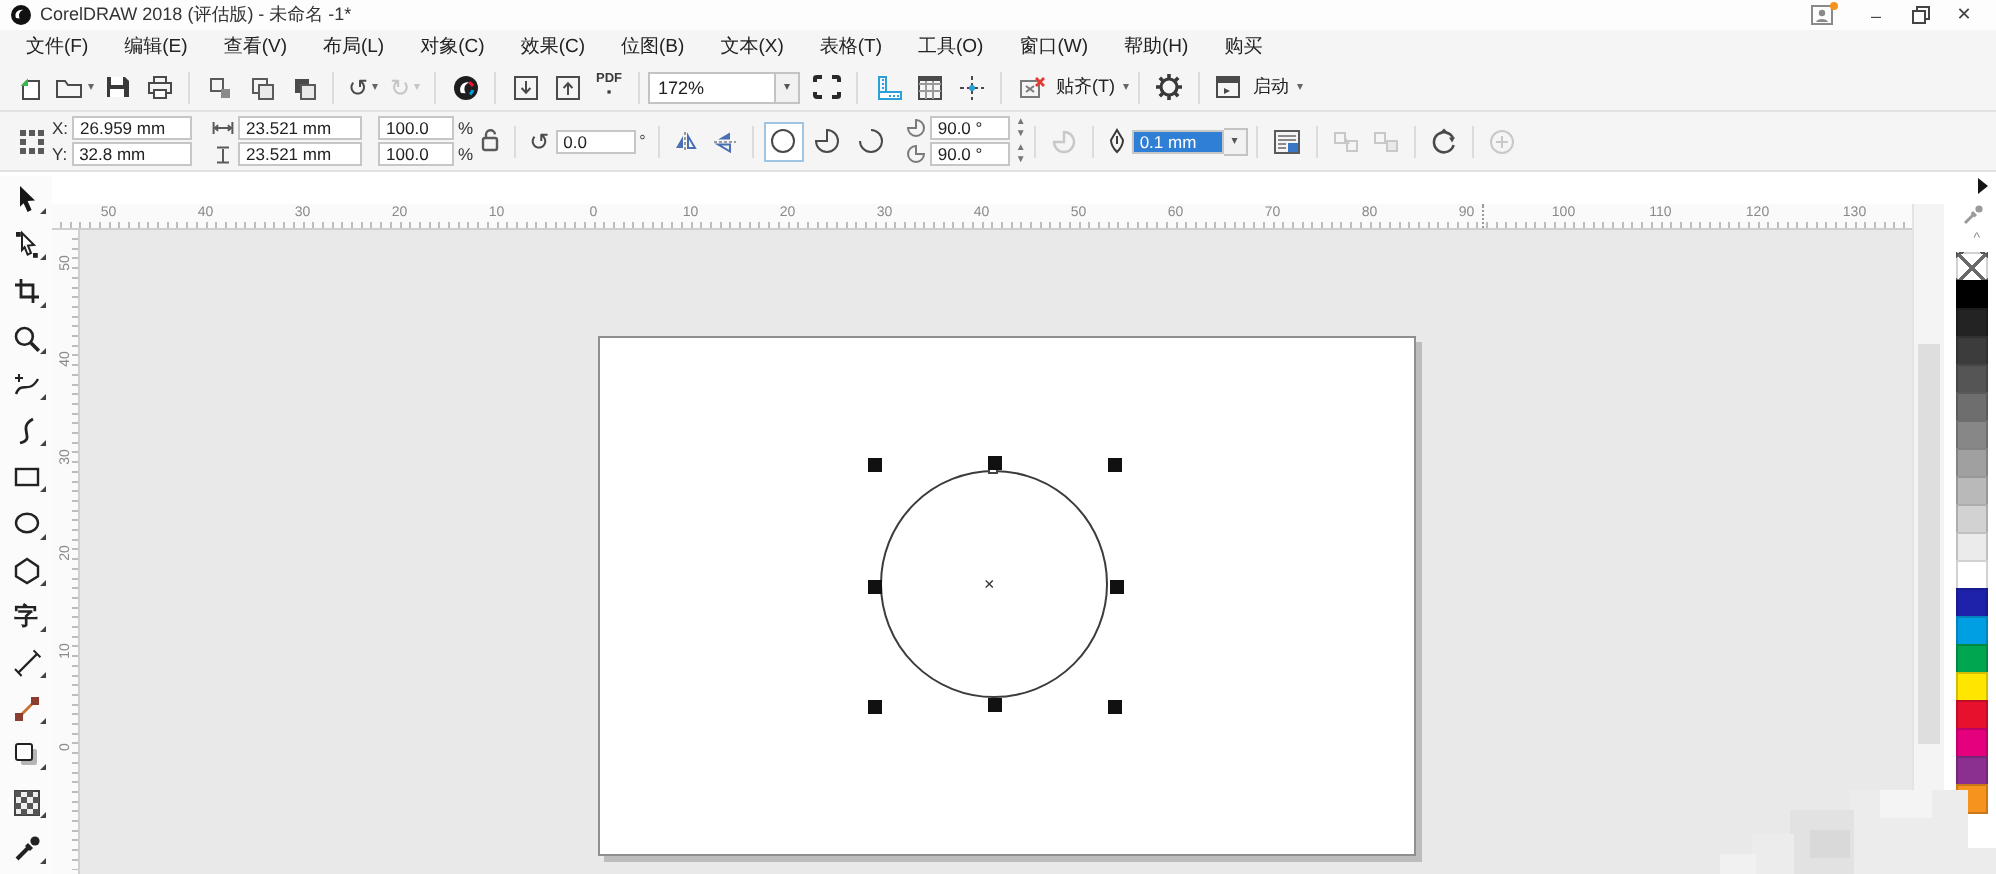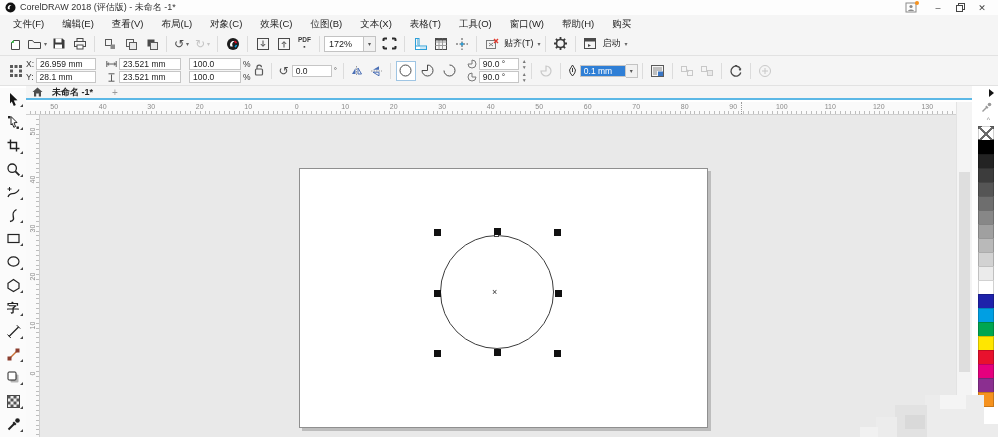--- a/index.html
+++ b/index.html
@@ -17,33 +17,33 @@
   
   .menubar { position:absolute; top:15px; left:0; right:0; height:17px; background:#f5f5f5; display:flex; align-items:center; padding-left:4px; font-size:9.5px; color:#222; }
   .menu-item { padding:0 9px; line-height:17px;text-align:right; }
 
   
   .toolbar { position:absolute; top:32px; left:0; right:0; height:24px; background:#f5f5f5; border-bottom:1px solid #e2e2e2; display:flex; align-items:center; padding-left:5px; }
   .tbtn { height:19px; min-width:19px; display:flex; align-items:center; justify-content:center; margin:0 1px; }
   .sep { width:1px; height:16px; background:#dcdcdc; margin:0 4px; flex:none; }
   .dd { font-size:6px; color:#666; margin-left:2px; }
   .dd.dis { color:#c5c5c5; }
-  .combo { width:40px; height:16px; border:1px solid #c3c3c3; background:#fff; font-size:9px; display:flex; align-items:center; padding:0 4px; }
+  .combo { width:64px; height:16px; border:1px solid #c3c3c3; background:#fff; font-size:9px; display:flex; align-items:center; padding:0 4px; }
   .combo-arrow { width:12px; height:16px; border:1px solid #c3c3c3; border-left:none; background:#f1f1f1; display:flex; align-items:center; justify-content:center; font-size:6px; color:#555; }
   .tlabel { font-size:9px; margin:0 2px; color:#222; }
   .glyph { font-size:12px; color:#4a4a4a; line-height:1; }
   .glyph.dis { color:#c5c5c5; }
   .pdftxt { font-size:6.5px; font-weight:bold; color:#3a3a3a; line-height:1; text-align:center; }
 
   
   .propbar { position:absolute; top:56px; left:0; right:0; height:30px; background:#f5f5f5; border-bottom:1px solid #e2e2e2; display:flex; align-items:center; padding-left:6px; font-size:8.5px; color:#333; }
   .pair { display:flex; flex-direction:column; gap:1px; }
   .frow { display:flex; align-items:center; gap:2px; }
   .field { background:#fff; border:1px solid #c6c6c6; height:12px; line-height:10px; padding:0 3px; font-size:8.5px; color:#222; white-space:nowrap; }
-  .f-pos { width:60px; } .f-size { width:62px; } .f-scale { width:52px; } .f-rot { width:40px; } .f-ang { width:40px; }
+  .f-pos { width:60px; } .f-size { width:62px; } .f-scale { width:38px; } .f-rot { width:40px; } .f-ang { width:40px; }
   .f-outline { width:46px; background:#2f7fd6; color:#fff; }
   .spin { display:flex; flex-direction:column; justify-content:center; gap:2px; margin-left:1px; }
   .spin span { font-size:5px; color:#777; line-height:4px; }
   .pb-ic { margin:0 3px; display:flex; align-items:center; }
   .btn3 { width:20px; height:20px; display:flex; align-items:center; justify-content:center; margin:0 1px; }
   .btn3.active { border:1px solid #9fc5e3; background:#fff; }
   .degree { margin:0 2px; font-size:8px; color:#444; }
 
   
   .workspace { position:absolute; top:86px; left:0; right:0; bottom:0; }
@@ -311,21 +311,21 @@
         </g>
       </svg>
   </span>
   <div class="pair">
     <div class="frow">
         <span>X:</span>
         <span class="field f-pos">26.959 mm</span>
       </div>
     <div class="frow">
         <span>Y:</span>
-        <span class="field f-pos">28.1 mm</span>
+        <span class="field f-pos">32.8 mm</span>
       </div>
   </div>
   <div class="pair" style="margin-left:10px">
     <div class="frow">
       <span>
           <svg width="11" height="8" viewBox="0 0 11 8">
             <path d="M0.8 1 v6 M10.2 1 v6 M1.5 4 h8 M1.5 4 l1.6-1.4 M1.5 4 l1.6 1.4 M9.5 4 l-1.6-1.4 M9.5 4 l-1.6 1.4" stroke="#5a5a5a" fill="none"></path>
           </svg>
         </span>
       <span class="field f-size">23.521 mm</span>
@@ -578,29 +578,20 @@
     <div class="tool">
       <svg width="15" height="15" viewBox="0 0 15 15">
           <path d="M2.5 12.5 L8.5 6.5" stroke="#222" stroke-width="2"></path>
           <path d="M8 4.5 L10.5 7 L9 8.5 L6.5 6 Z" fill="#222"></path>
           <circle cx="11.5" cy="3.5" r="2.3" fill="#222"></circle>
         </svg>
         <span class="fly"></span>
     </div>
   </div>
 
-  <div class="tabbar">
-    <span style="margin:0 4px 0 6px">
-      <svg width="11" height="10" viewBox="0 0 11 10">
-          <path d="M5.5 0.5 L10.5 5 H9 V9.5 H6.8 V6.5 H4.2 V9.5 H2 V5 H0.5 Z" fill="#4d4d4d"></path>
-        </svg>
-    </span>
-    <span class="tab">未命名 -1*</span>
-    <span class="newtab">+</span>
-  </div>
 
   <div class="ruler-corner">
       <i></i>
     </div>
   <div class="hruler">
     <div class="labels">
       <span>50</span>
         <span>40</span>
         <span>30</span>
         <span>20</span>

